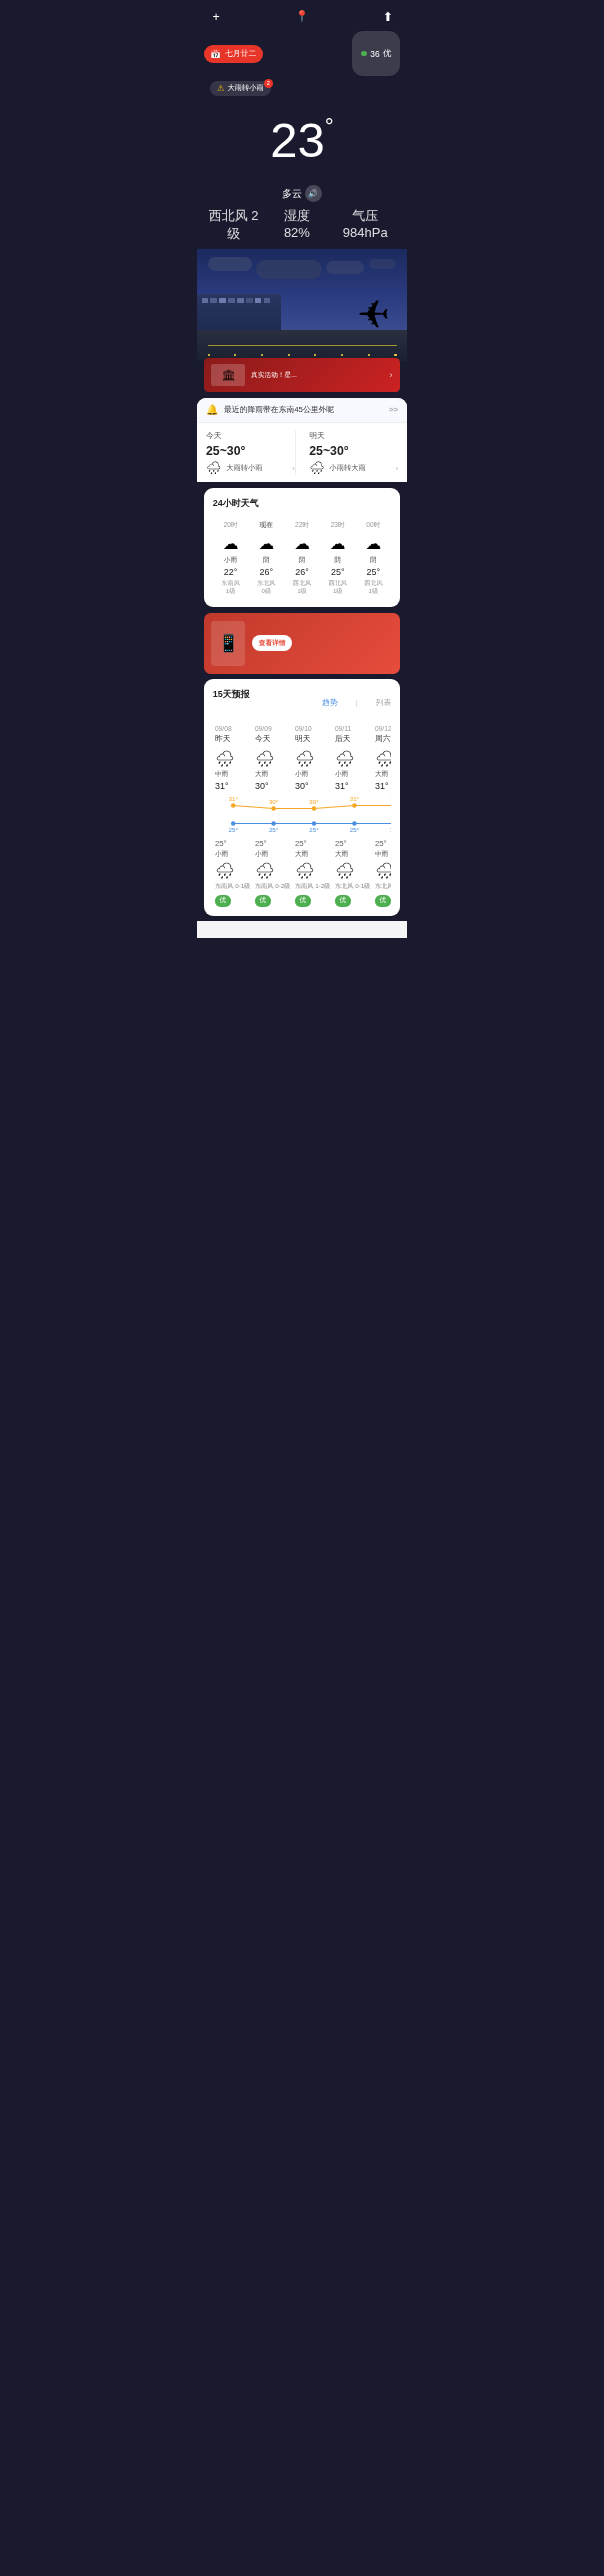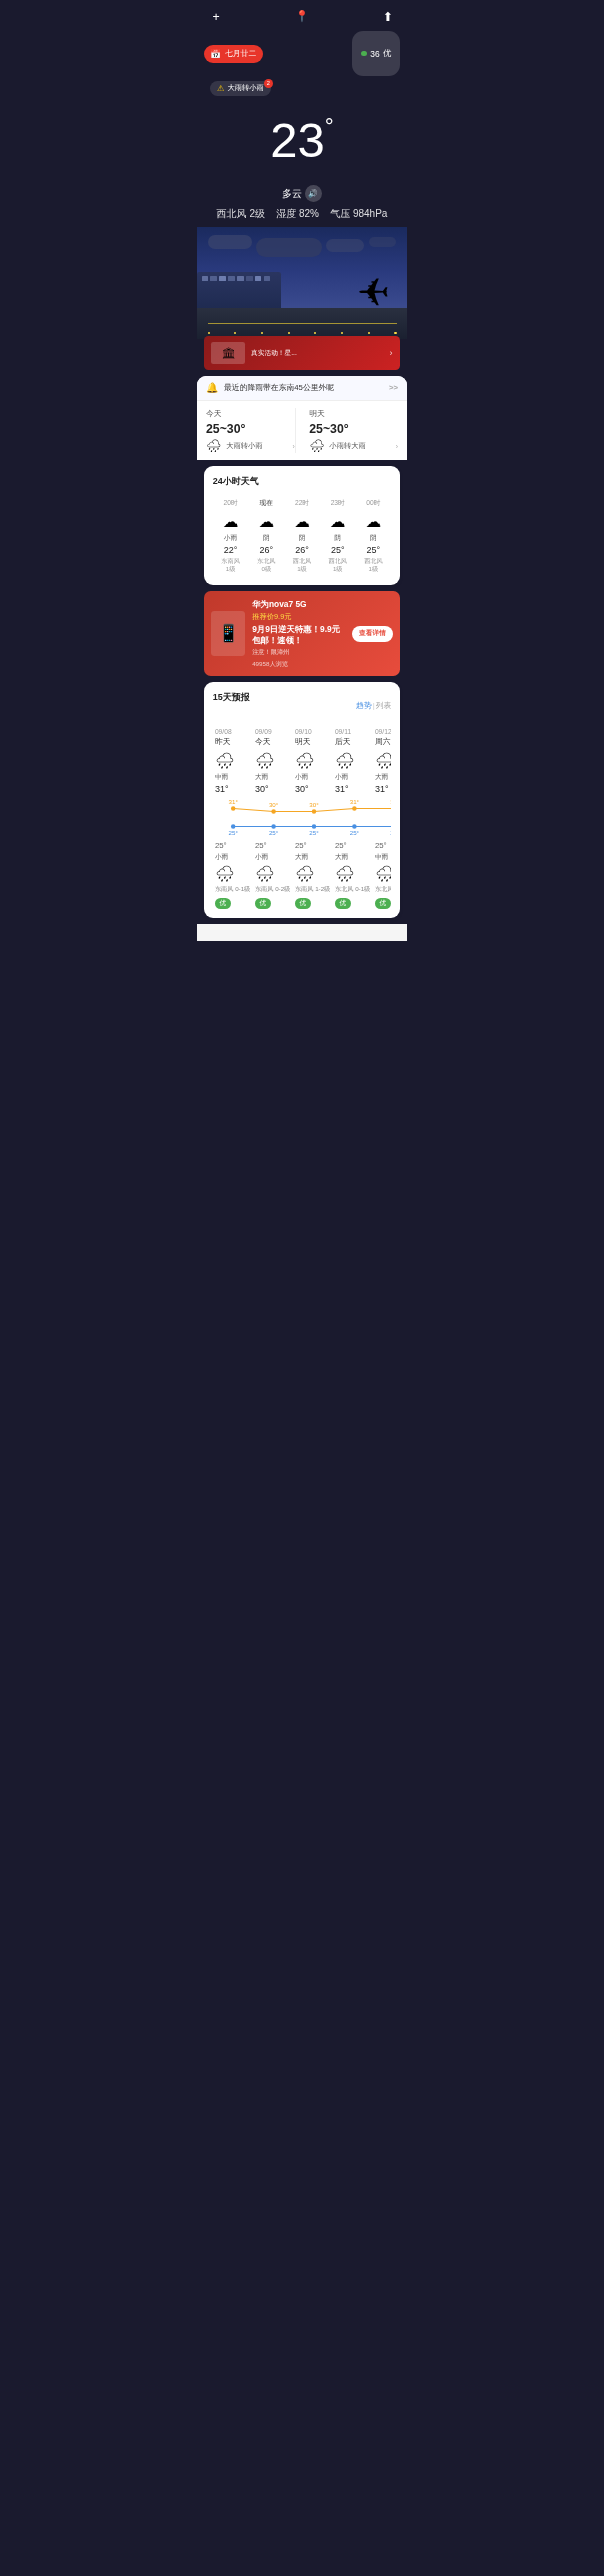--- a/index.html
+++ b/index.html
@@ -104,21 +104,21 @@
     }
     .sound-btn {
       width: 17px; height: 17px;
       border-radius: 50%;
       background: rgba(255,255,255,0.2);
       display: flex; align-items: center; justify-content: center;
       color: #fff; font-size: 7.8px; cursor: pointer;
     }
     .weather-details {
       color: rgba(255,255,255,0.85);
-      font-size: 10px;
+      font-size: 13px;
       margin-top: 4.5px;
       display: flex;
       justify-content: center;
       gap: 11.2px;
     }
 
     
     .airport-illustration {
       width: 100%;
       height: 112px;
@@ -280,21 +280,21 @@
     }
 
     
     .forecast-header {
       display: flex;
       justify-content: space-between;
       align-items: center;
       margin-bottom: 7.8px;
     }
     .forecast-tabs {
-      display: flex; gap: 1px; align-items: center;
+      display: flex; gap: 18px; align-items: center;
     }
     .forecast-tab {
       font-size: 7.8px; color: #aaa;
     }
     .forecast-tab.active { color: #4a90e2; font-weight: 500; }
     .forecast-divider { color: #ccc; font-size: 7.8px; }
 
     .forecast-scroll {
       overflow-x: auto;
       scrollbar-width: none;
@@ -507,27 +507,20 @@
     <div class="hour-weather">阴</div>
     <div class="hour-temp">25°</div>
     <div class="hour-wind">西北风<br>1级</div>
   </div>
     </div>
 </div>
 
 
 <div class="ad-banner-2">
   <div class="ad2-phone">📱</div>
-  <div class="ad2-content">
-    <div class="ad2-title">华为nova7 5G</div>
-    <div class="ad2-price">推荐价9.9元</div>
-    <div class="ad2-title">9月9日逆天特惠！9.9元包邮！速领！</div>
-    <div class="ad2-note">注意！限漳州</div>
-    <div class="ad2-views">49958人浏览</div>
-  </div>
   <div class="ad2-btn">查看详情</div>
 </div>
 
 
 <div class="section-card">
   <div class="forecast-header">
     <div class="section-title" style="margin-bottom:16px;">15天预报</div>
     <div class="forecast-tabs" id="forecast-tabs">
         <span class="forecast-tab active">趋势</span>
         <span class="forecast-divider">|</span>

